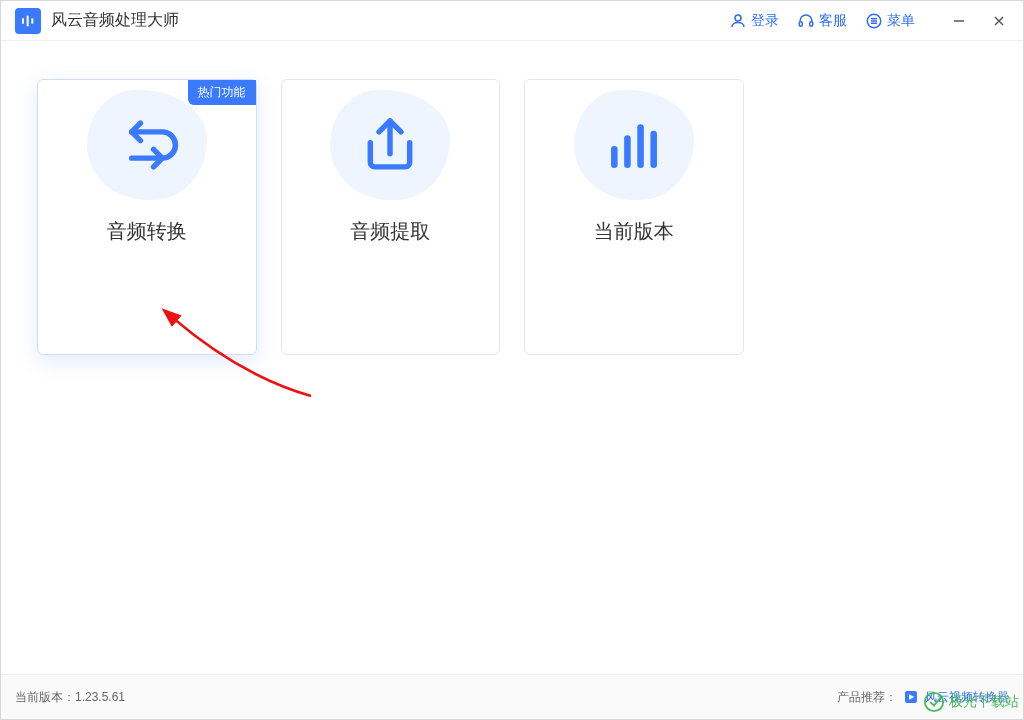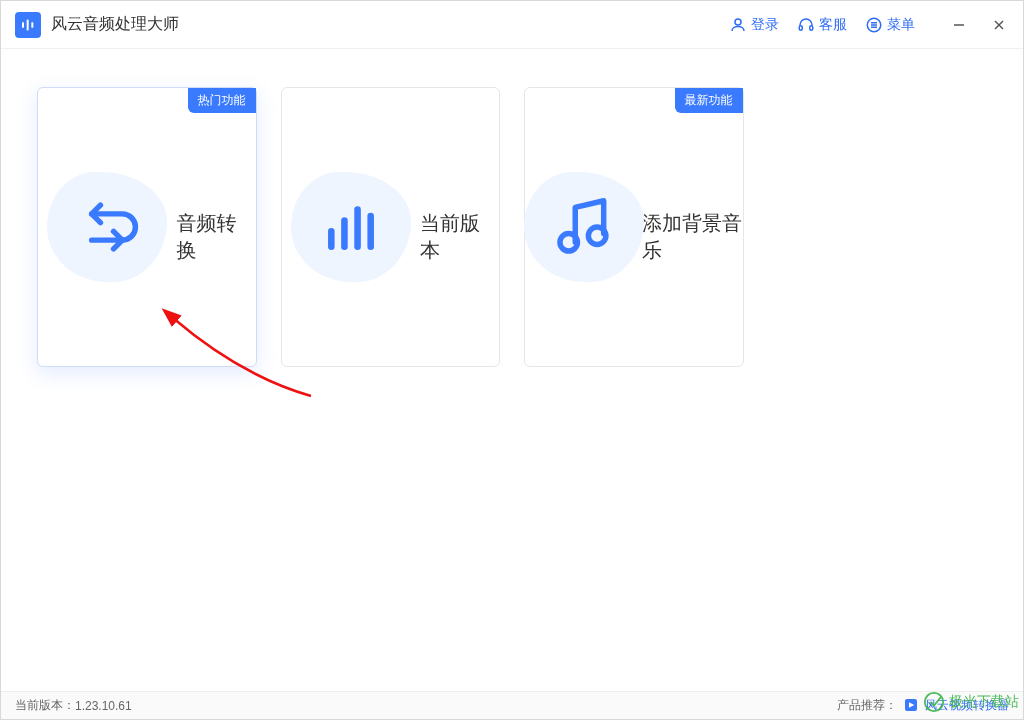--- a/index.html
+++ b/index.html
@@ -1,38 +1,38 @@
 <!DOCTYPE html>
 <html><head>
 <meta charset="utf-8">
 <style>
   * { box-sizing: border-box; margin: 0; padding: 0; }
   html, body { width: 1024px; height: 720px; font-family: "Microsoft YaHei", "PingFang SC", sans-serif; background: #fff; }
   .window { width: 1024px; height: 720px; border: 1px solid #d8d8d8; display: flex; flex-direction: column; background: #fff; position: relative; }
-  .titlebar { height: 48px; display: flex; align-items: center; padding: 0 14px; border-bottom: 1px solid #f0f0f0; }
+  .titlebar { height: 40px; display: flex; align-items: center; padding: 0 14px; border-bottom: 1px solid #f0f0f0; }
   .logo { width: 26px; height: 26px; background: #3a7afe; border-radius: 4px; display: flex; align-items: center; justify-content: center; margin-right: 10px; }
   .app-title { font-size: 16px; color: #333; font-weight: 500; }
   .titlebar-spacer { flex: 1; }
   .titlebar-actions { display: flex; align-items: center; gap: 18px; }
   .titlebar-btn { display: flex; align-items: center; gap: 4px; font-size: 14px; color: #2f6cf5; cursor: pointer; }
   .titlebar-btn svg { width: 18px; height: 18px; }
   .win-controls { display: flex; align-items: center; gap: 20px; margin-left: 16px; }
   .win-btn { width: 20px; height: 20px; display: flex; align-items: center; justify-content: center; cursor: pointer; color: #555; }
 
   .content { flex: 1; padding: 38px 36px 20px 36px; }
   .grid { display: grid; grid-template-columns: repeat(4, 1fr); grid-template-rows: repeat(2, 1fr); gap: 24px 24px; height: 100%; }
-  .card { border: 1px solid #e4e6ea; border-radius: 6px; display: flex; align-items: center; justify-content: flex-start; position: relative; cursor: pointer; background: #fff; }
+  .card { border: 1px solid #e4e6ea; border-radius: 6px; display: flex; flex-direction: column; align-items: center; justify-content: flex-start; position: relative; cursor: pointer; background: #fff; }
   .card.active { box-shadow: 0 6px 20px rgba(58,122,254,0.15); border-color: #d0dcf8; }
   .card .badge { position: absolute; top: 0; right: 0; background: #3a7afe; color: #fff; font-size: 12px; padding: 4px 10px; border-bottom-left-radius: 6px; }
   .card .iconwrap { width: 140px; height: 130px; display: flex; align-items: center; justify-content: center; position: relative; }
   .blob { position: absolute; width: 120px; height: 110px; background: #eff5ff; border-radius: 40% 55% 45% 50% / 50% 45% 55% 50%; }
   .card svg.icon { position: relative; width: 70px; height: 70px; }
-  .card-title { font-size: 20px; color: #333; margin-top: 20px; }
+  .card-title { font-size: 20px; color: #333; margin-top: 8px; }
 
-  .footer { height: 28px; border-top: 1px solid #eee; background: #fafafa; display: flex; align-items: center; padding: 0 14px; font-size: 12px; color: #666; }
+  .footer { height: 45px; border-top: 1px solid #eee; background: #fafafa; display: flex; align-items: center; padding: 0 14px; font-size: 12px; color: #666; }
   .footer-spacer { flex: 1; }
   .footer-right { display: flex; gap: 6px; }
   .footer-right .rec-icon { width: 16px; height: 16px; }
 
   .arrow-annot { position: absolute; left: 160px; top: 305px; pointer-events: none; }
 </style>
 </head>
 <body>
 
 <div class="window">
@@ -99,55 +99,54 @@
             <path d="M18 20h28a12 12 0 010 24H18" fill="none" stroke="#3a7afe" stroke-width="5" stroke-linecap="round"></path>
             <path d="M26 12l-8 8 8 8" fill="none" stroke="#3a7afe" stroke-width="5" stroke-linecap="round" stroke-linejoin="round"></path>
             <path d="M38 52l8-8-8-8" fill="none" stroke="#3a7afe" stroke-width="5" stroke-linecap="round" stroke-linejoin="round"></path>
           </svg>
         </div>
         <div class="card-title">音频转换</div>
       </div>
 
 
 
+      <div class="card">
+        <div class="iconwrap">
+            <div class="blob"></div>
+          <svg class="icon" viewBox="0 0 64 64">
+            <path d="M14 30v18a4 4 0 004 4h28a4 4 0 004-4V30" fill="none" stroke="#3a7afe" stroke-width="5" stroke-linecap="round"></path>
+            <line x1="32" y1="40" x2="32" y2="10" stroke="#3a7afe" stroke-width="5" stroke-linecap="round"></line>
+            <path d="M22 20l10-10 10 10" fill="none" stroke="#3a7afe" stroke-width="5" stroke-linecap="round" stroke-linejoin="round"></path>
+          </svg>
+        </div>
+        <div class="card-title">音频提取</div>
+      </div>
 
 
       <div class="card">
         <div class="iconwrap">
             <div class="blob"></div>
           <svg class="icon" viewBox="0 0 64 64">
             <line x1="14" y1="50" x2="14" y2="36" stroke="#3a7afe" stroke-width="6" stroke-linecap="round"></line>
             <line x1="26" y1="50" x2="26" y2="26" stroke="#3a7afe" stroke-width="6" stroke-linecap="round"></line>
             <line x1="38" y1="50" x2="38" y2="16" stroke="#3a7afe" stroke-width="6" stroke-linecap="round"></line>
             <line x1="50" y1="50" x2="50" y2="22" stroke="#3a7afe" stroke-width="6" stroke-linecap="round"></line>
           </svg>
         </div>
         <div class="card-title">当前版本</div>
       </div>
 
 
-      <div class="card">
-        <div class="badge">最新功能</div>
-        <div class="iconwrap">
-            <div class="blob"></div>
-          <svg class="icon" viewBox="0 0 64 64">
-            <path d="M24 46V14l26-6v30" fill="none" stroke="#3a7afe" stroke-width="5" stroke-linecap="round" stroke-linejoin="round"></path>
-            <circle cx="18" cy="46" r="8" fill="none" stroke="#3a7afe" stroke-width="5"></circle>
-            <circle cx="44" cy="40" r="8" fill="none" stroke="#3a7afe" stroke-width="5"></circle>
-          </svg>
-        </div>
-        <div class="card-title">添加背景音乐</div>
-      </div>
 
     </div>
   </div>
 
   <div class="footer">
     <span>当前版本：</span>
-    <span>1.23.10.61</span>
+    <span>1.23.5.61</span>
     <div class="footer-spacer"></div>
     <div class="footer-right">
       <span>产品推荐：</span>
       <svg class="rec-icon" viewBox="0 0 24 24">
           <rect x="3" y="3" width="18" height="18" rx="3" fill="#3a7afe"></rect>
           <path d="M9 8l8 4-8 4z" fill="#fff"></path>
         </svg>
       <span style="color:#2f6cf5;">风云视频转换器</span>
     </div>
   </div>

